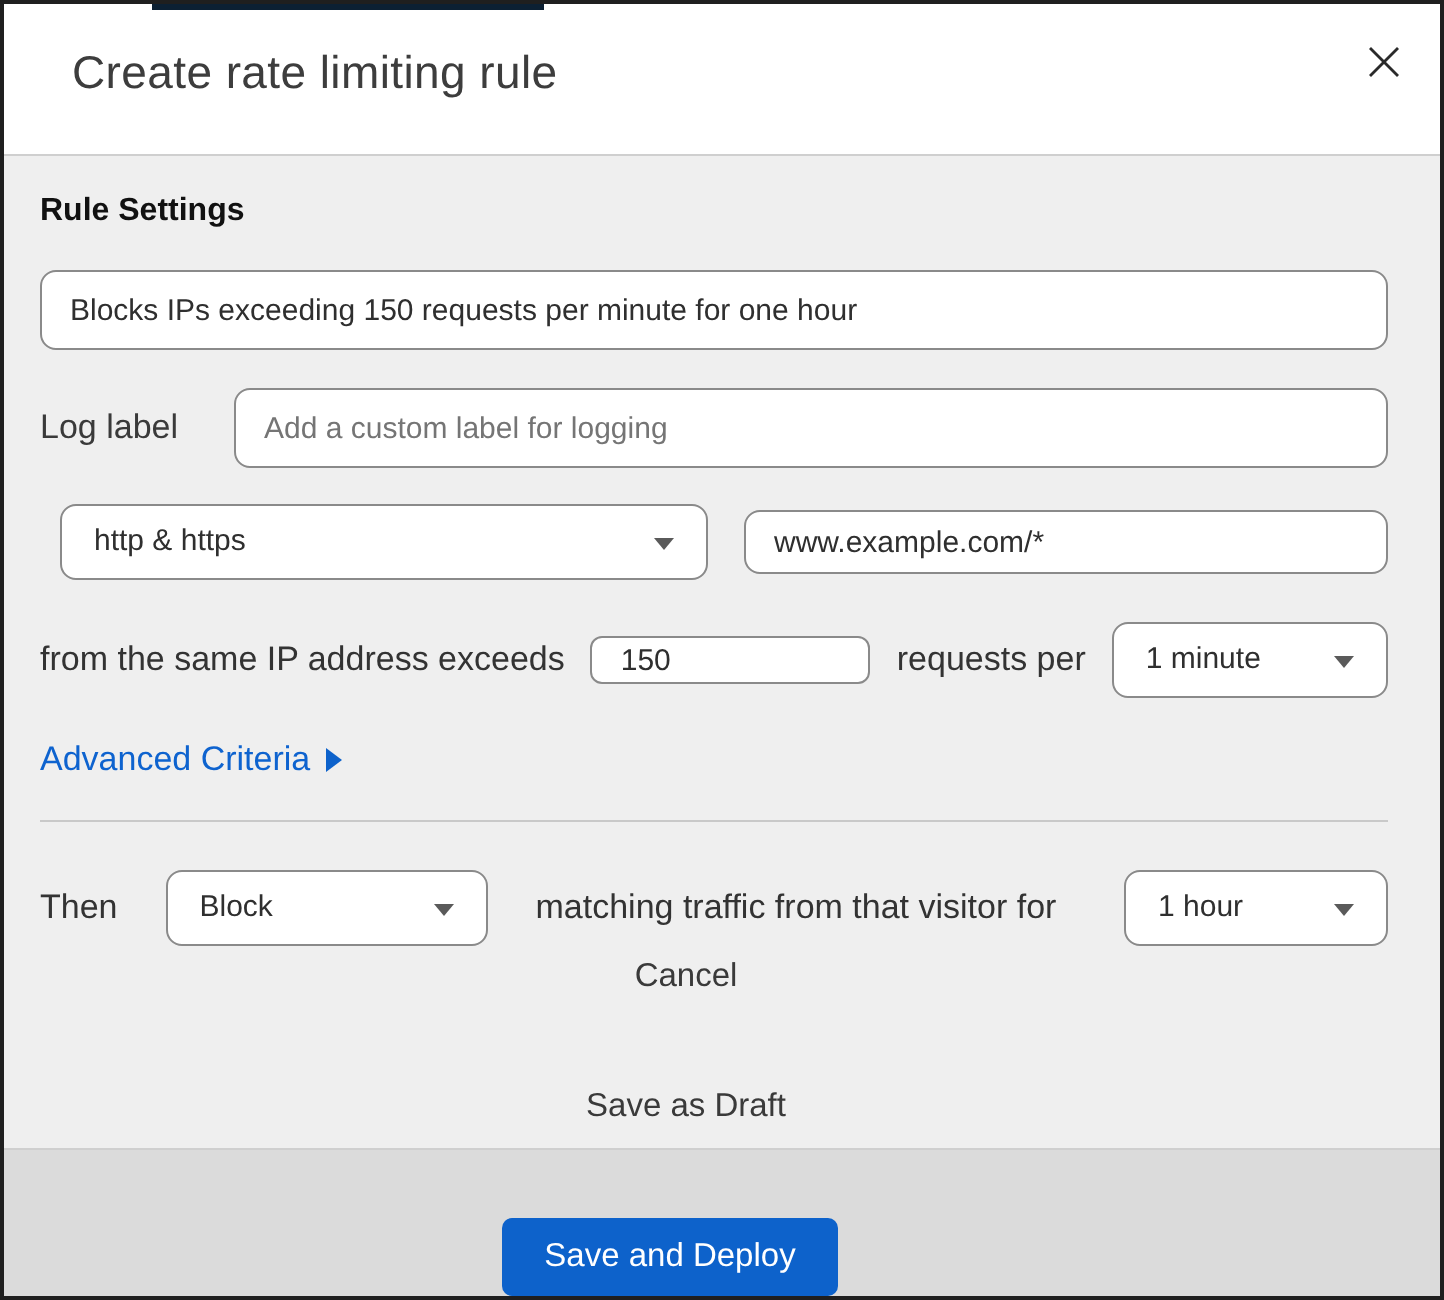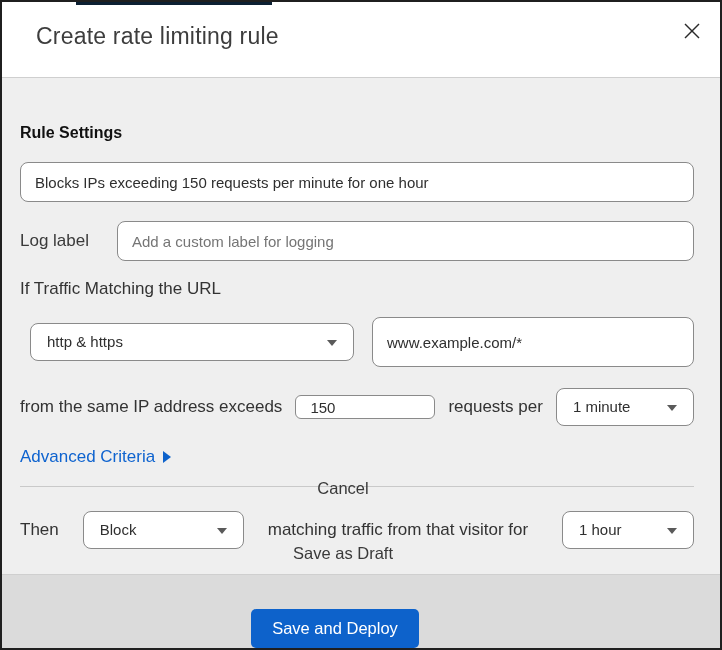--- a/index.html
+++ b/index.html
@@ -50,21 +50,21 @@
     border: none;
   }
   
   .modal-body {
     height: 496px;
     padding: 0 26px 0 18px;
     background: #efefef;
     overflow: hidden;
   }
   .section-heading {
-    margin-top: 46px;
+    margin-top: 19px;
     font-size: 16px;
     font-weight: 700;
     color: #111111;
   }
   .row { display: flex; align-items: center; }
   .field-row { margin-top: 20px; }
   .field-row.second { margin-top: 19px; }
   .field-label {
     flex: 0 0 97px;
     font-size: 17px;
@@ -105,21 +105,21 @@
   }
   .select .caret {
     position: absolute;
     right: 16px; top: 16px;
     width: 0; height: 0;
     border-left: 5px solid transparent;
     border-right: 5px solid transparent;
     border-top: 6px solid #5a5a5a;
   }
   .select-scheme { width: 324px; }
-  .url-input { height: 50px; }
+  .url-input { height: 32px; }
   .exceeds-row { margin-top: 21px; gap: 13px; }
   .inline-text { font-size: 17px; color: #333333; white-space: nowrap; }
   .small-input {
     width: 140px;
     height: 24px;
     border: 1px solid #8a8a8a;
     border-radius: 6px;
     background: #ffffff;
     padding: 0 14px;
     font-family: "Liberation Sans", sans-serif;
@@ -208,21 +208,20 @@
 
     <div class="row field-row">
       <input class="text-input" type="text" value="Blocks IPs exceeding 150 requests per minute for one hour" style="">
     </div>
 
     <div class="row field-row second">
       <span class="field-label">Log label</span>
       <input class="text-input" type="text" placeholder="Add a custom label for logging" style="">
     </div>
 
-    <div class="intro-text">If Traffic Matching the URL</div>
 
     <div class="row url-row">
       <div class="select select-scheme">
         <span>http &amp; https</span>
         <span class="caret"></span>
       </div>
       <input class="text-input url-input" type="text" value="www.example.com/*" style="">
     </div>
 
     <div class="row exceeds-row">

